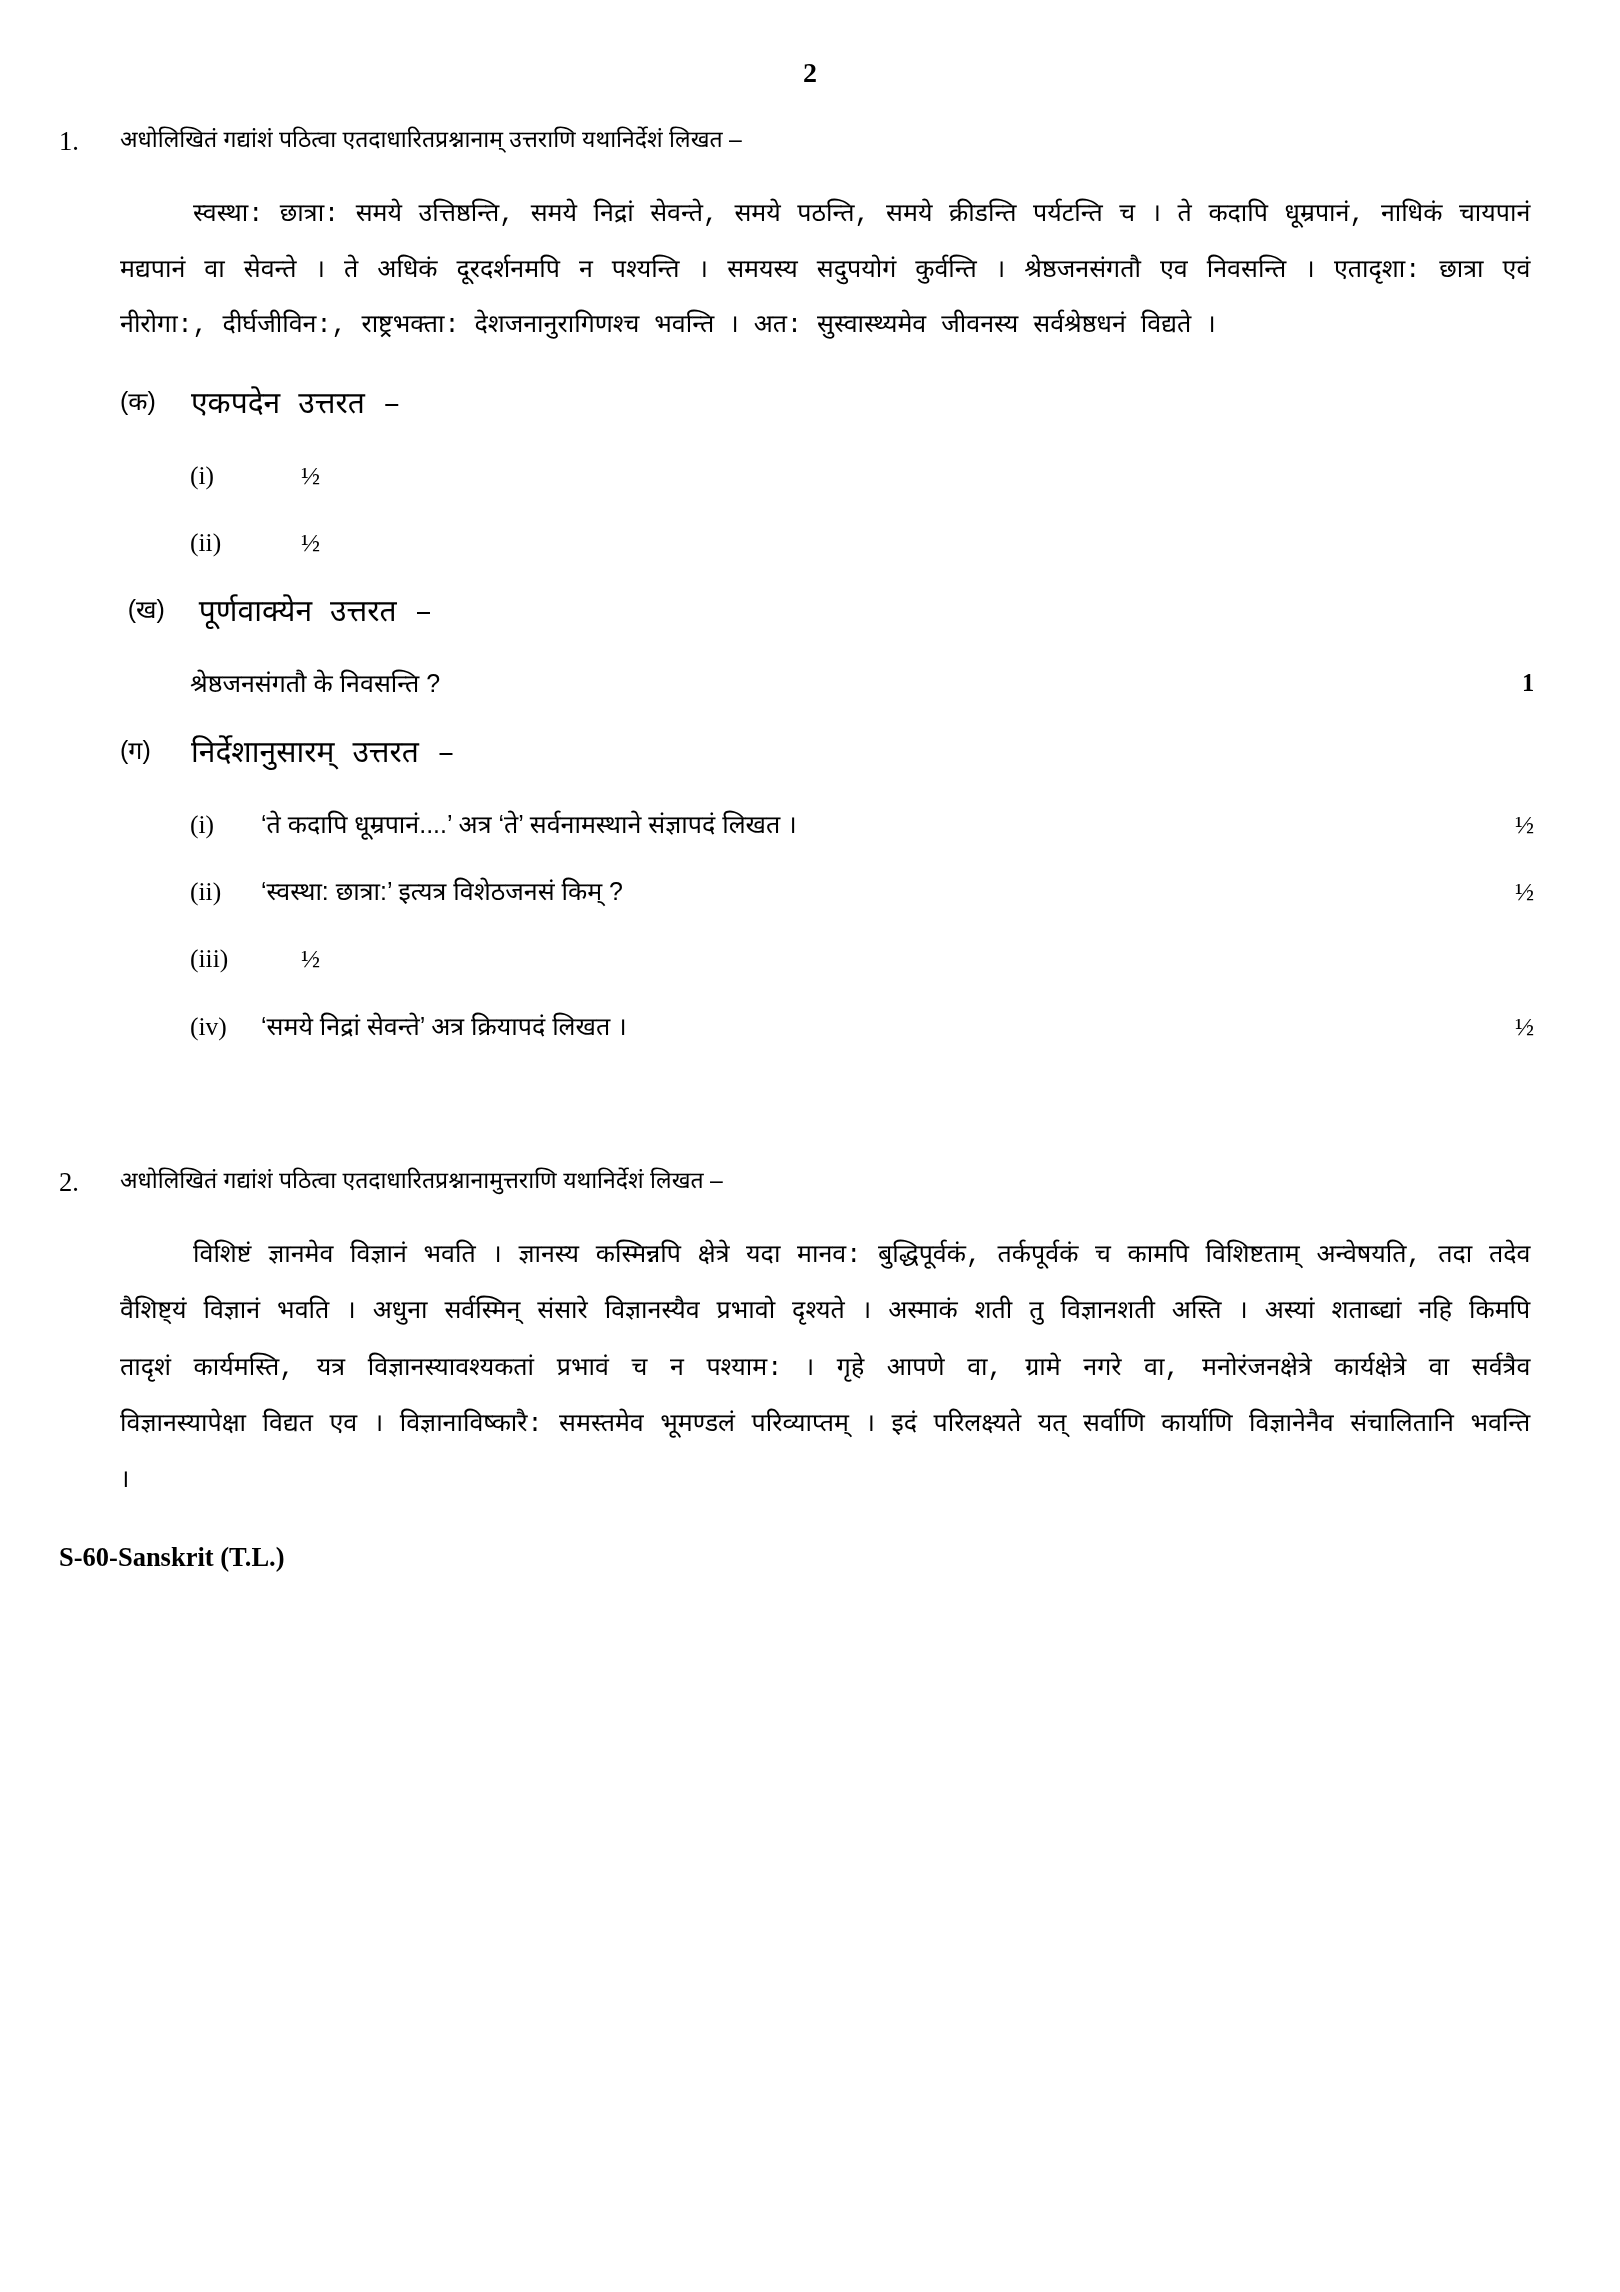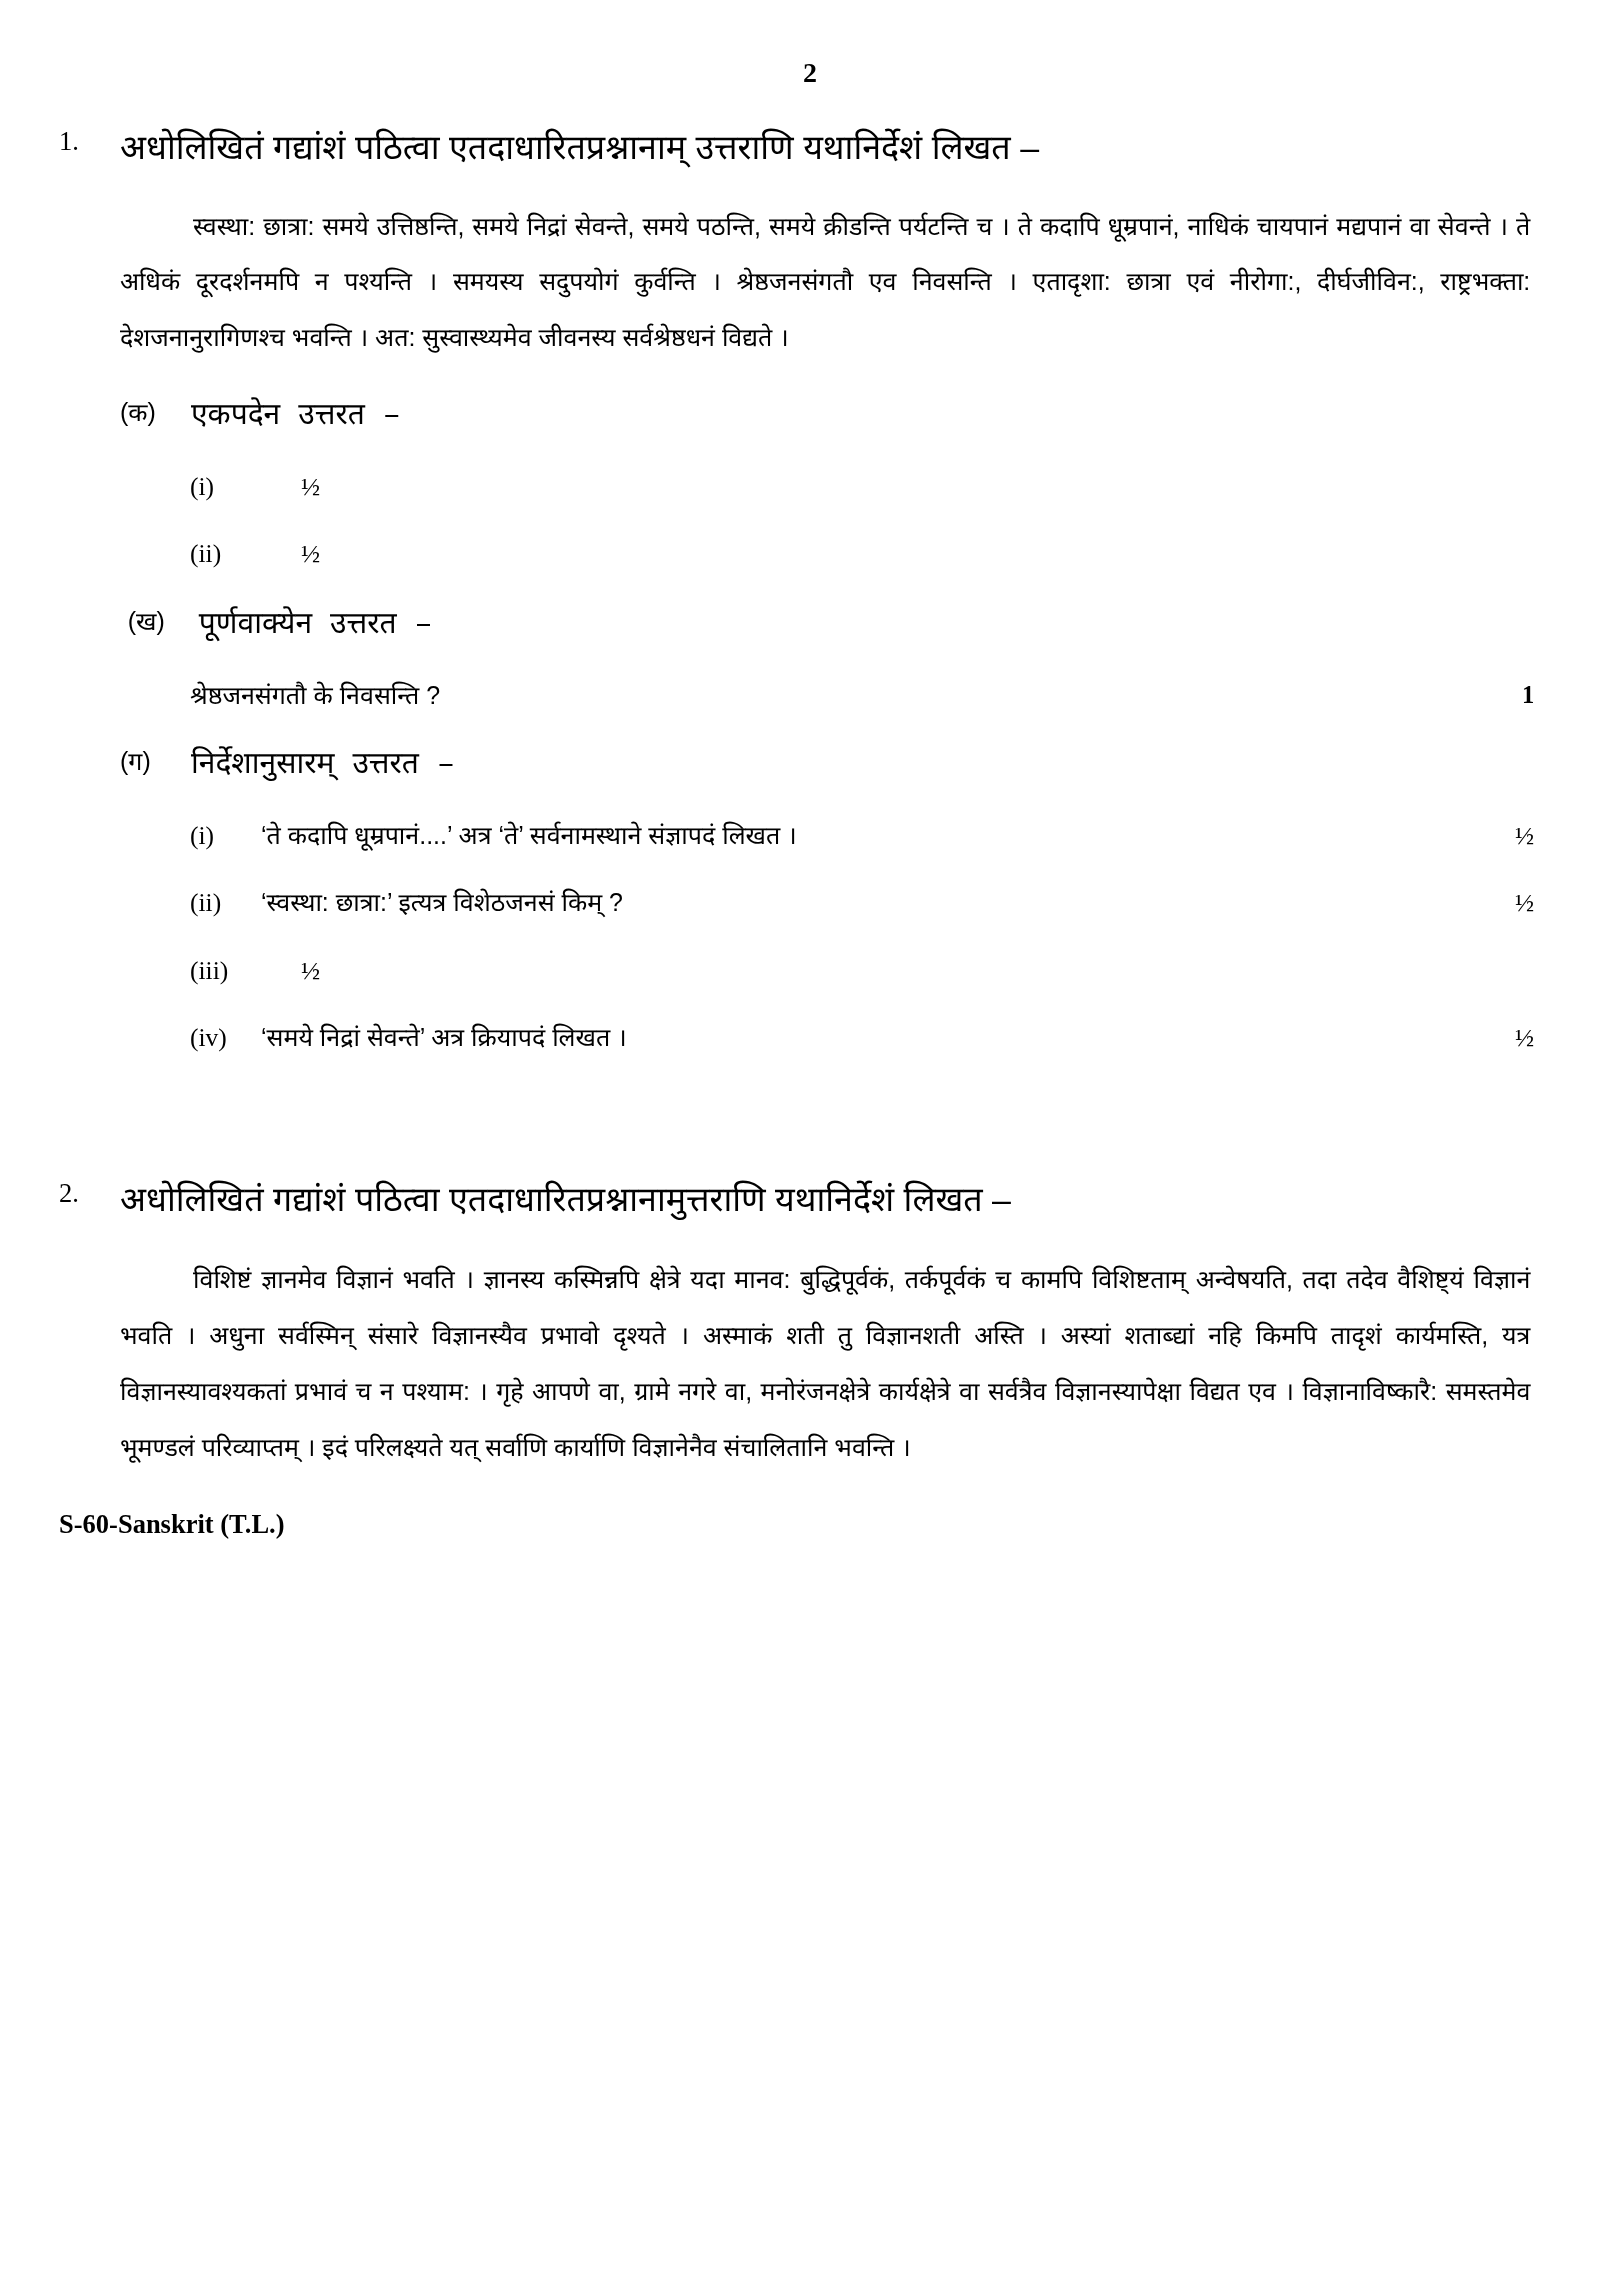--- a/index.html
+++ b/index.html
@@ -42,30 +42,30 @@
   }
   .qnum {
     width: 61px;
     flex: 0 0 61px;
     font-size: 26.5px;
     line-height: 1.5;
     font-family: "Liberation Serif", "DejaVu Serif", serif;
   }
   .qtext {
     flex: 1 1 auto;
-    font-size: 34px;
+    font-size: 23px;
     line-height: 1.5;
     font-family: "Liberation Sans", "DejaVu Sans", sans-serif;
   }
 
   
   .passage {
     margin-left: 61px;
     margin-top: 25.5px;
-    font-family: Liberation Sans, sans-serif;
+    font-family: Liberation Mono, monospace;
     font-size: 25px;
     line-height: 2.22;
     text-align: justify;
     text-justify: inter-word;
     text-indent: 73px;
     padding-right: 13.7px;
   }
   .passage.p2 {
     line-height: 2.25;
   }

